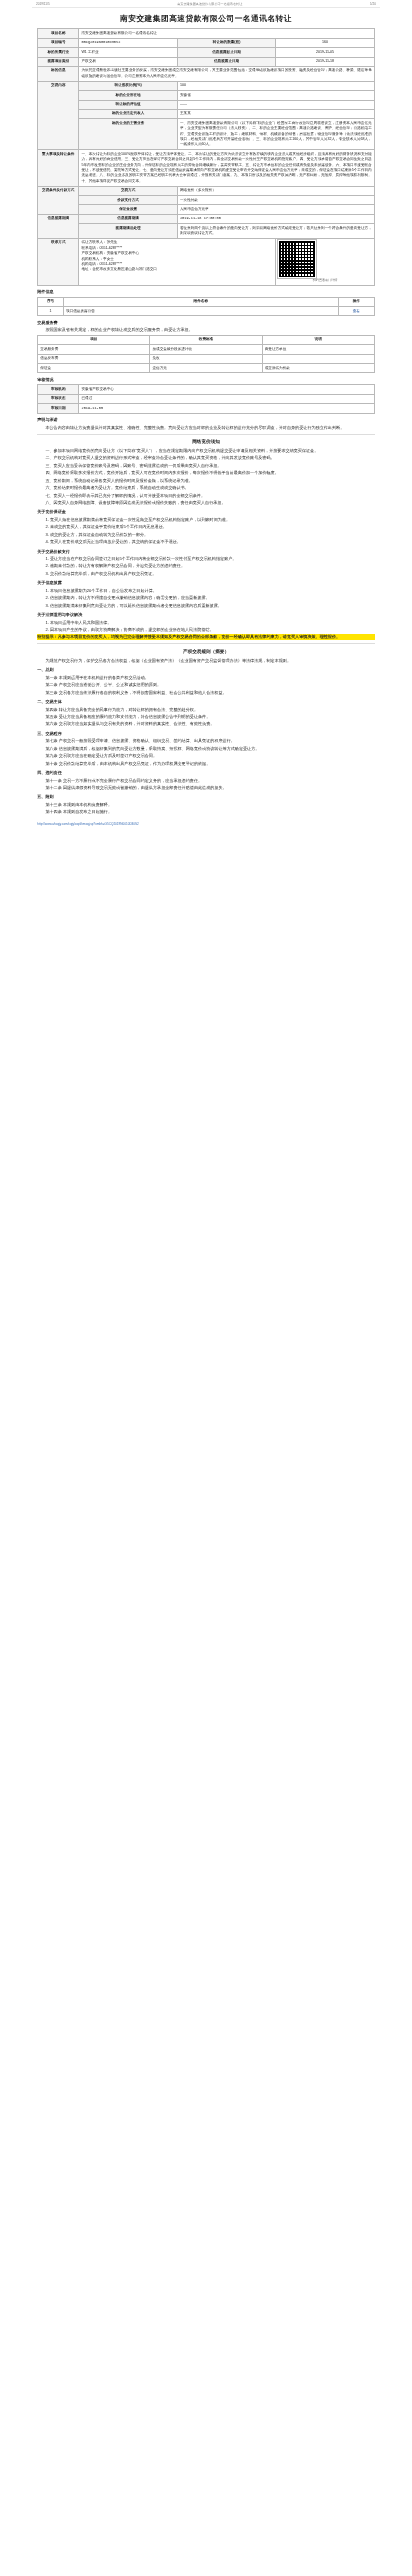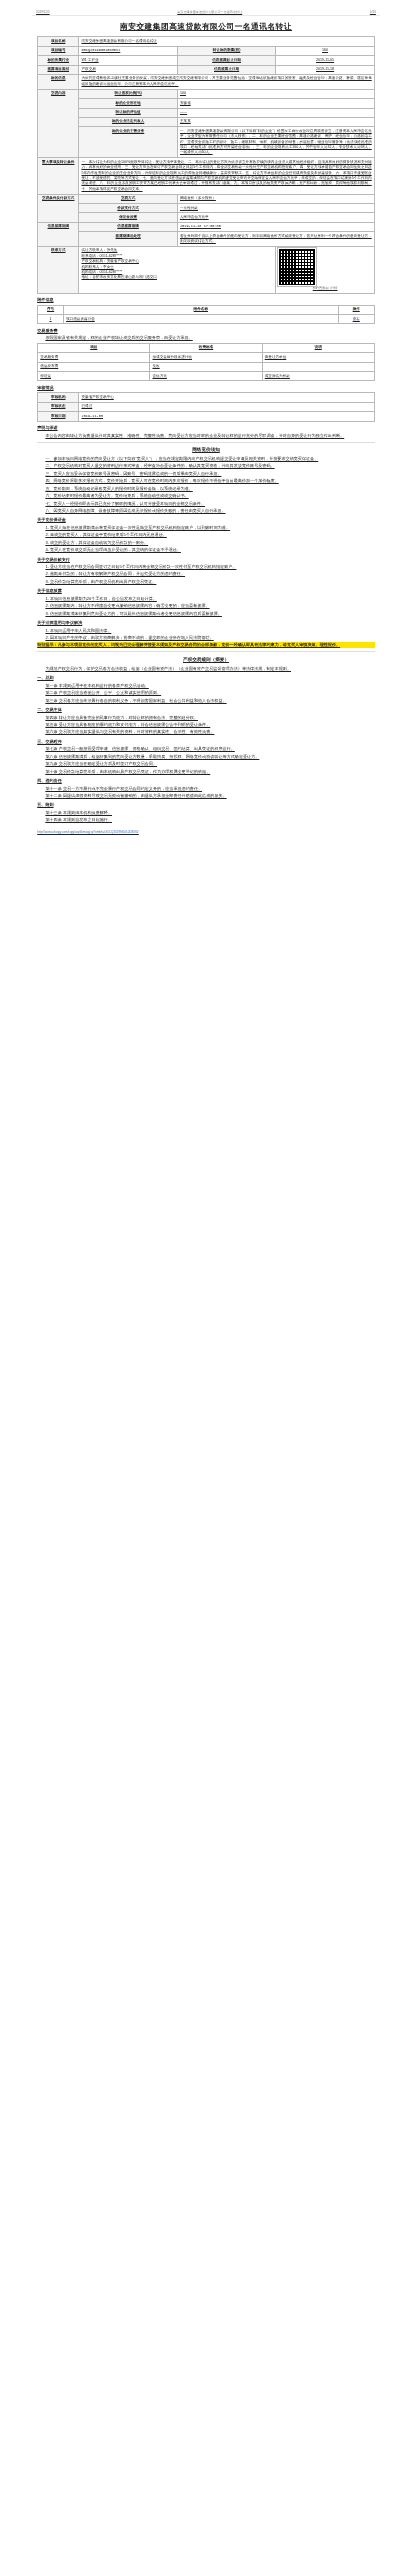--- a/index.html
+++ b/index.html
@@ -1,17 +1,17 @@
 <!DOCTYPE html>
 <html style="font-size:8.2px"><head>
 <meta charset="utf-8">
 <style>
   html,body{margin:0;padding:0;background:#ffffff;}
   body{font-family:"Liberation Sans","DejaVu Sans",sans-serif;color:#222;font-size:4.1px;line-height:1.45;}
-  .page{width:348px;margin:8px auto;position:relative;text-decoration:underline;}
+  .page{width:348px;margin:0 auto;position:relative;}
   .pagehead{display:flex;justify-content:space-between;align-items:center;font-size:3.1px;color:#777;padding:1.5px 4.1px 1px 4.1px;border-bottom:0.5px solid #e8e8e8;}
   .pagehead .c{flex:1;text-align:center;}
   .sect{padding:0 5.2px 4.1px 5.2px;}
   h1.title{font-size:7.7px;text-align:center;font-weight:bold;margin:5.2px 0 4.1px 0;letter-spacing:0.5px;}
   table.grid{width:100%;border-collapse:collapse;table-layout:fixed;}
   table.grid td,table.grid th{border:0.5px solid #b9b9b9;padding:1.5px 2.1px;vertical-align:top;font-size:3.6px;line-height:1.5;}
   td.lbl{background:#f4f4f4;text-align:center;font-weight:bold;width:36px;}
   td.lbl2{background:#f4f4f4;text-align:center;font-weight:bold;width:30px;}
   td.ctr{text-align:center;}
   .blue{color:#1a4f9c;}

